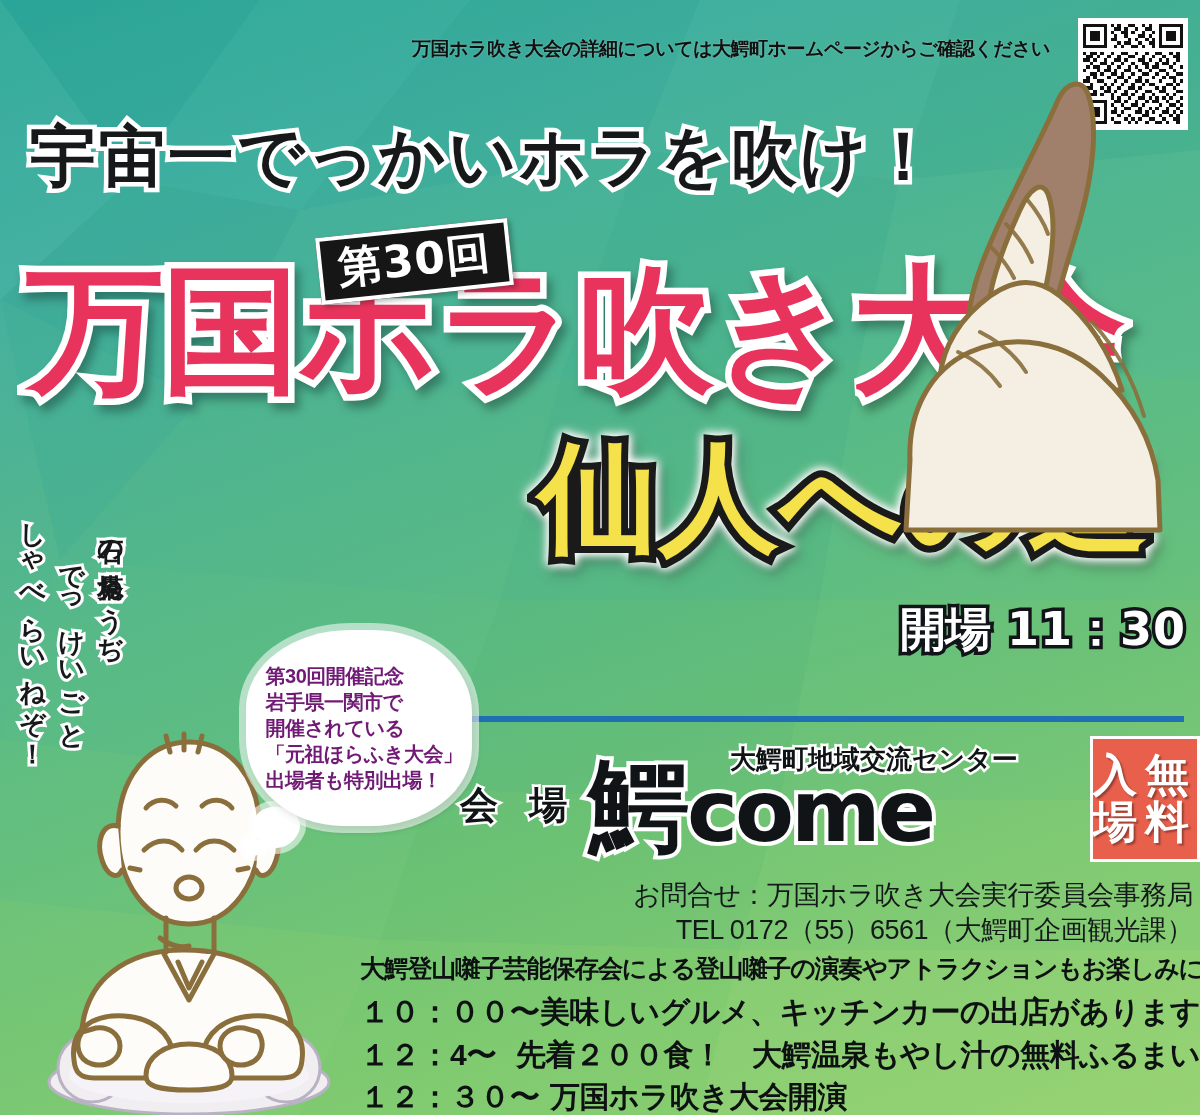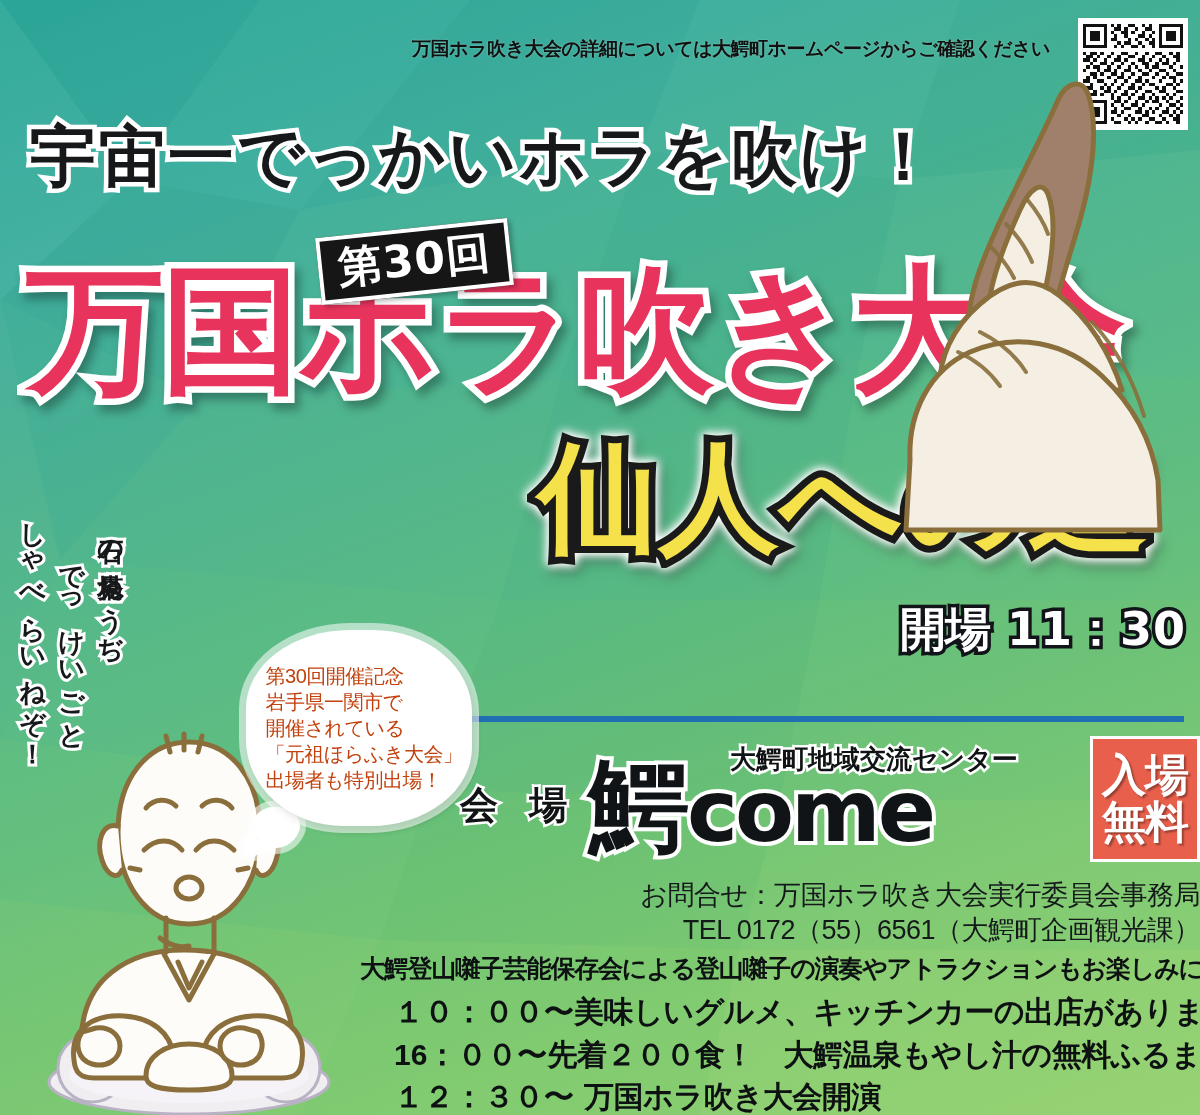--- a/index.html
+++ b/index.html
@@ -104,21 +104,21 @@
   #speech-bubble {
     position: absolute; top: 630px; left: 246px;
     width: 226px; height: 196px;
     background: #ffffff;
     border-radius: 46% 44% 45% 43% / 40% 42% 40% 44%;
     box-shadow: 0 0 0 7px rgba(255,255,255,.55), 3px 5px 6px rgba(0,0,0,.22);
     z-index: 8;
     display: flex; align-items: center; justify-content: center;
   }
   #speech-bubble .bubble-text {
-    font-size: 20px; font-weight: normal; color: #c2410c; line-height: 1.30;
+    font-size: 20px; font-weight: bold; color: #701a75; line-height: 1.30;
     text-align: left; letter-spacing: -0.5px;
     padding: 0 6px 0 16px;
   }
   #speech-bubble .bubble-text div { white-space: nowrap; }
   #bubble-tail {
     position: absolute; top: 806px; left: 253px;
     width: 46px; height: 42px; background: #fff;
     border-radius: 60% 40% 50% 50% / 50% 40% 60% 50%;
     transform: rotate(22deg);
     box-shadow: 0 0 0 6px rgba(255,255,255,.55);
@@ -204,50 +204,50 @@
     paint-order: stroke fill;
     font-family: "DejaVu Sans", sans-serif;
     letter-spacing: -3px; line-height: 1.18;
     white-space: nowrap;
   }
   #venue-name .kanji { font-size: 102px; }
   #free-box {
     position: absolute; right: 0; top: -6px;
     width: 110px; height: 126px;
     background: #e8604c; border: 3px solid #ffffff;
-    display: flex; flex-direction: column; align-items: center; justify-content: center;
+    display: flex; flex-direction: row; align-items: center; justify-content: center;
     color: #ffffff; font-weight: 900; font-size: 44px; line-height: 1.06;
     font-family: "DejaVu Sans", sans-serif;
     text-shadow: 2px 2px 2px rgba(0,0,0,.35);
     letter-spacing: -1px;
   }
 
   
   #contact {
     position: absolute; top: 878px; left: 0; width: 1200px;
-    padding-right: 0; text-align: right;
+    padding-right: 7px; text-align: right;
     font-size: 27px; color: #14191a; line-height: 1.30; z-index: 6;
     letter-spacing: -0.5px;
   }
 
   
   #schedule {
     position: absolute; top: 952px; left: 0; width: 1200px; z-index: 6;
     padding-left: 360px;
   }
   #sched-head {
     font-size: 25px; font-weight: 900; color: #0d1112;
     letter-spacing: -1.2px; white-space: nowrap; margin-bottom: 6px;
   }
   #schedule .srow {
     font-size: 30px; font-weight: bold; color: #0d1112;
     letter-spacing: -0.5px; white-space: nowrap; line-height: 1.42;
     display: flex;
   }
-  #schedule .srow .stime { width: 190px; letter-spacing: 0px; margin-left: 34px; }
+  #schedule .srow .stime { width: 190px; letter-spacing: 0px; }
 
   
   #monk { position: absolute; left: 34px; top: 700px; width: 310px; height: 415px; z-index: 4; }
   #mountain { position: absolute; left: 830px; top: 60px; width: 380px; height: 480px; z-index: 1; }
 </style>
 </head>
 <body>
 
 <div id="poster">
 
@@ -627,21 +627,21 @@
     <div>TEL 0172（55）6561（大鰐町企画観光課）</div>
   </div>
 
   <div id="schedule">
     <div id="sched-head">大鰐登山囃子芸能保存会による登山囃子の演奏やアトラクションもお楽しみに!!</div>
     <div class="srow">
       <span class="stime">１０：００〜</span>
       <span class="sdesc">美味しいグルメ、キッチンカーの出店があります♪</span>
     </div>
     <div class="srow">
-      <span class="stime">16：００〜</span>
+      <span class="stime">１２：4〜</span>
       <span class="sdesc">先着２００食！　大鰐温泉もやし汁の無料ふるまい</span>
     </div>
     <div class="srow">
       <span class="stime">１２：３０〜</span>
       <span class="sdesc">万国ホラ吹き大会開演</span>
     </div>
   </div>
 
 </div>
 

